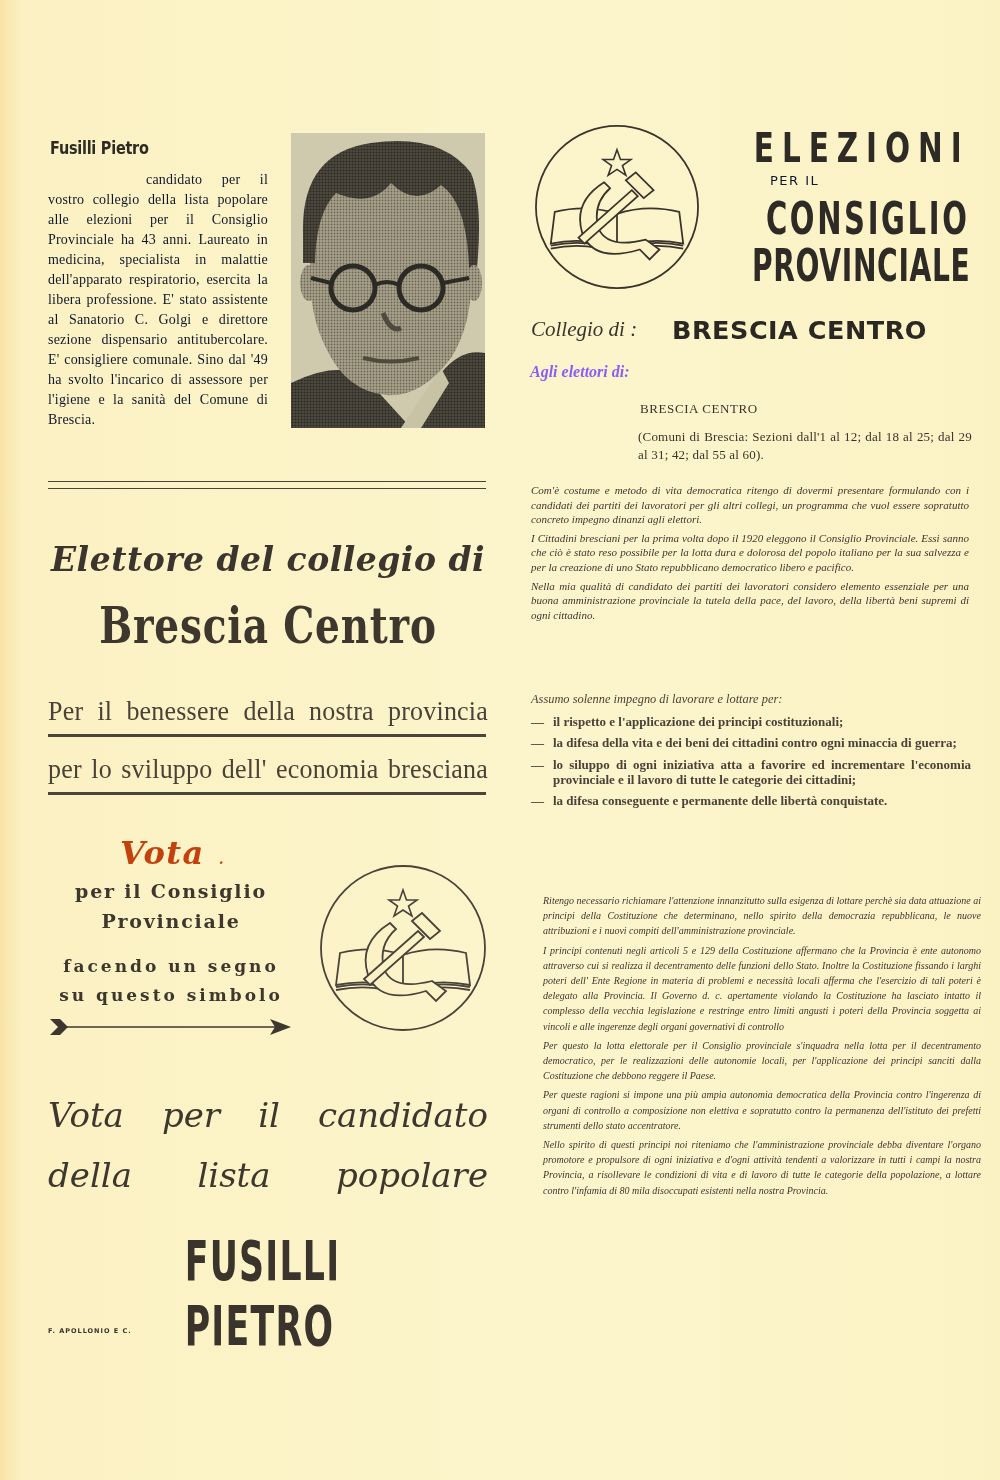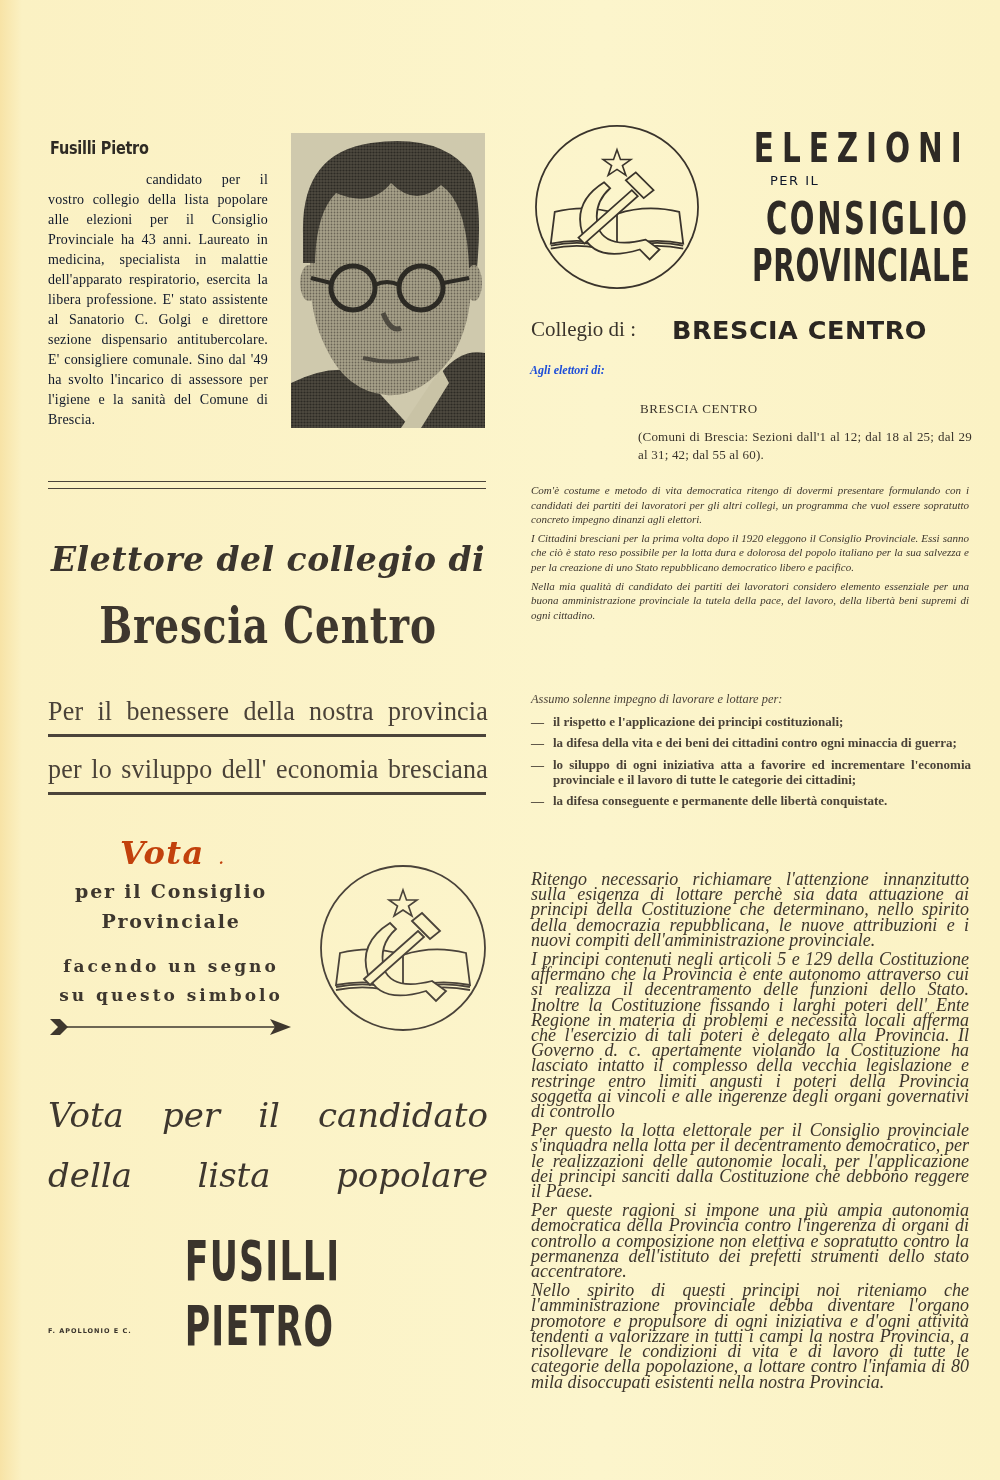--- a/index.html
+++ b/index.html
@@ -25,36 +25,36 @@
   .logo-top { left: 533px; top: 123px; width: 168px; height: 168px; }
   .logo-bottom { left: 318px; top: 863px; width: 170px; height: 170px; }
   .logo svg { width: 100%; height: 100%; }
 
   
   .t-elezioni { right: 30px; top: 124px; font-family: "DejaVu Sans", sans-serif; font-weight: bold; font-size: 41px; letter-spacing: 11px; transform: scaleX(0.72); transform-origin: right top; color: #2e2a25; }
   .t-peril { left: 770px; top: 173px; font-family: "DejaVu Sans", sans-serif; font-size: 13px; letter-spacing: 1.5px; color: #0f172a; }
   .t-consiglio { right: 30px; top: 193px; font-family: "DejaVu Sans", sans-serif; font-weight: bold; font-size: 44px; letter-spacing: 4px; transform: scaleX(0.66); transform-origin: right top; color: #2e2a25; }
   .t-provinciale { right: 30px; top: 240px; font-family: "DejaVu Sans", sans-serif; font-weight: bold; font-size: 44px; letter-spacing: 1px; transform: scaleX(0.64); transform-origin: right top; color: #2e2a25; }
 
-  .collegio-lbl { left: 531px; top: 317px; font-size: 21px; color: #3a342c; }
+  .collegio-lbl { left: 531px; top: 317px; font-style: italic; font-size: 21px; color: #3a342c; }
   .collegio-val { left: 672px; top: 316px; font-family: "DejaVu Sans", sans-serif; font-weight: bold; font-size: 25px; letter-spacing: 0.5px; color: #2b2722; transform: scaleX(1.02); transform-origin: left top; }
-  .agli { left: 530px; top: 363px; font-style: italic; font-weight: bold; font-size: 12px; color: #1d4ed8; }
+  .agli { left: 530px; top: 363px; font-style: italic; font-weight: bold; font-size: 16px; color: #8b5cf6; }
   .zone-name { left: 640px; top: 401px; font-size: 13px; letter-spacing: 0.6px; color: #3a342c; }
   .zone-desc { left: 638px; top: 428px; width: 334px; font-size: 13px; line-height: 18px; color: #3a342c; text-align: justify; letter-spacing: 0.2px; }
 
   
   .body-col { left: 531px; width: 438px; font-size: 11px; line-height: 14.6px; color: #3d362d; text-align: justify; }
   .body-col p { margin: 0 0 4px 0; font-style: italic; }
   .p1 { top: 483px; }
   .pledge { left: 531px; top: 692px; width: 438px; font-size: 12.4px; font-style: italic; color: #4a4238; }
   .bullets { left: 531px; top: 714px; width: 440px; margin: 0; padding: 0; list-style: none; font-weight: bold; font-size: 13px; line-height: 15.3px; color: #4a4238; }
   .bullets li { display: flex; margin-bottom: 6px; }
   .bullets li .dash { width: 22px; flex: 0 0 22px; }
   .bullets li .txt { flex: 1; text-align: justify; }
-  .p2 { top: 872px; line-height: 15.2px; font-size: 18px; }
+  .p2 { top: 893px; line-height: 15.2px; font-size: 10px; margin-left: 12px; }
 
   
   .hr2 { left: 48px; width: 438px; border-top: 1.5px solid #4a433a; }
   .elettore { left: 48px; top: 540px; width: 440px; text-align: center; font-family: "DejaVu Serif", serif; font-style: italic; font-weight: bold; font-size: 33px; letter-spacing: 0.5px; color: #3b352d; }
   .brescia-c { left: 48px; top: 596px; width: 440px; text-align: center; font-family: "DejaVu Serif", serif; font-weight: bold; font-size: 50px; color: #3e372e; transform: scaleX(0.78); transform-origin: center top; letter-spacing: 1px; }
   .slogan { left: 48px; width: 440px; text-align: justify; text-align-last: justify; font-family: "Liberation Serif", serif; font-size: 26px; color: #4a4238; transform: scaleY(1.05); letter-spacing: 0.2px; }
   .rule-thick { left: 48px; width: 438px; height: 3px; background: #4b443a; }
 
   .vota { left: 120px; top: 834px; font-family: "DejaVu Serif", serif; font-weight: bold; font-size: 32px; letter-spacing: 1.5px; color: #c2410c; font-style: italic; }
   .vota-line { left: 46px; width: 250px; text-align: center; font-family: "DejaVu Serif", serif; font-weight: bold; font-size: 19px; letter-spacing: 1.8px; color: #3e372e; }

